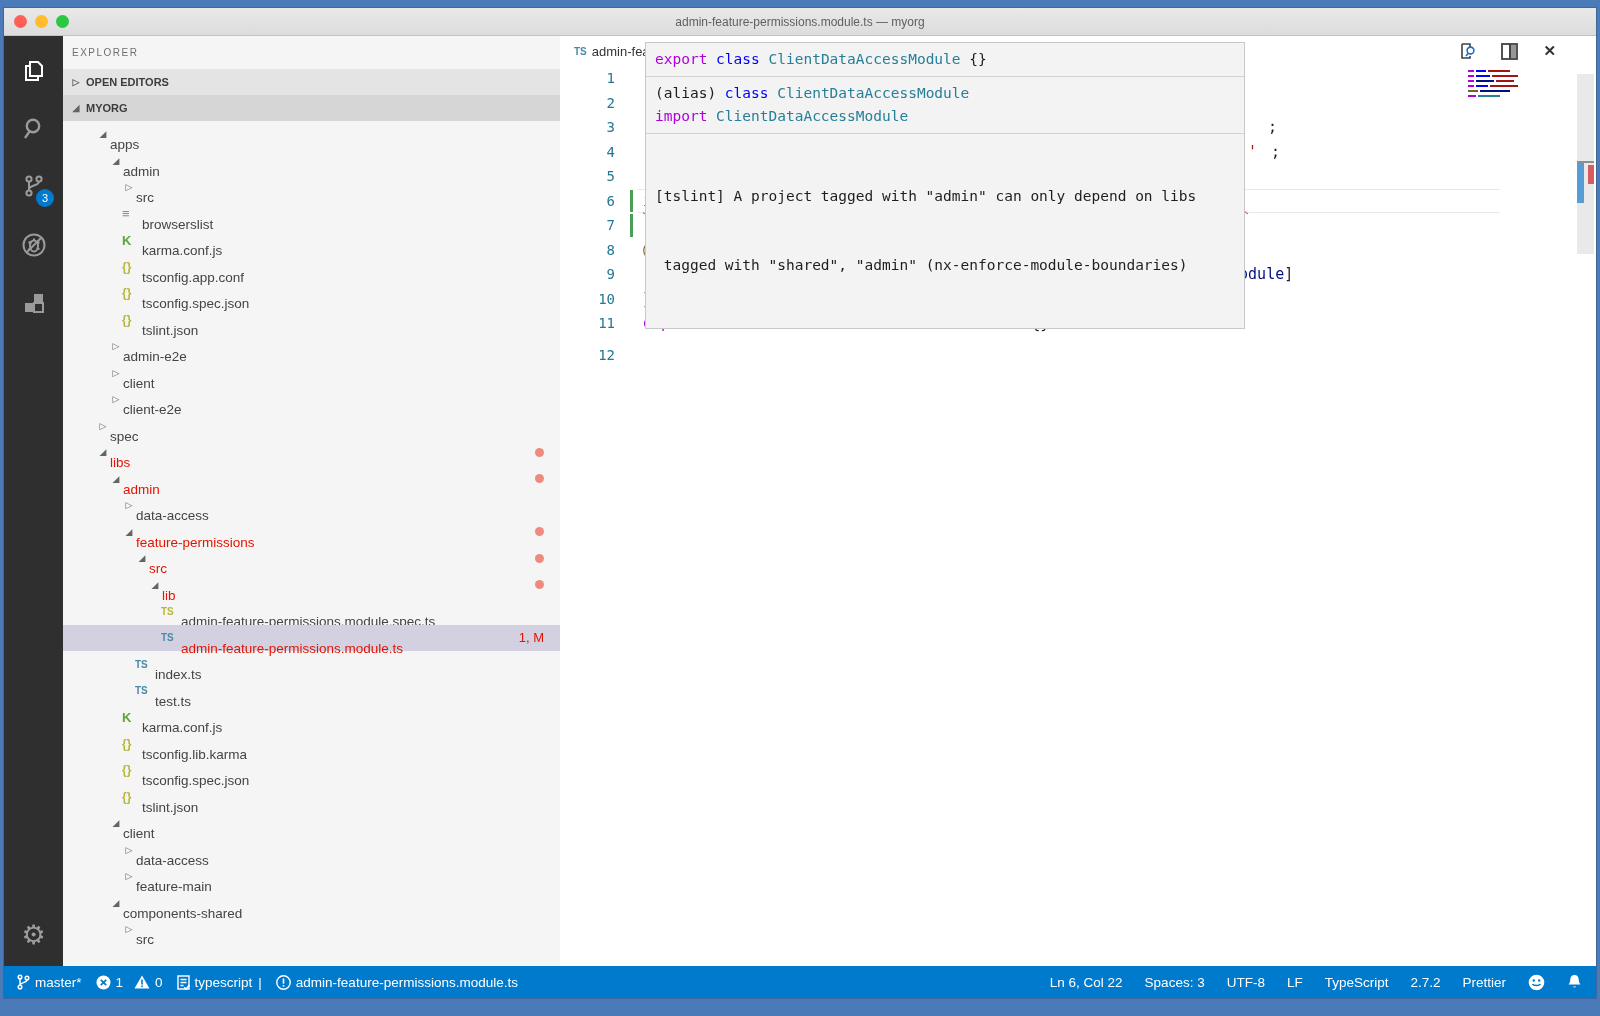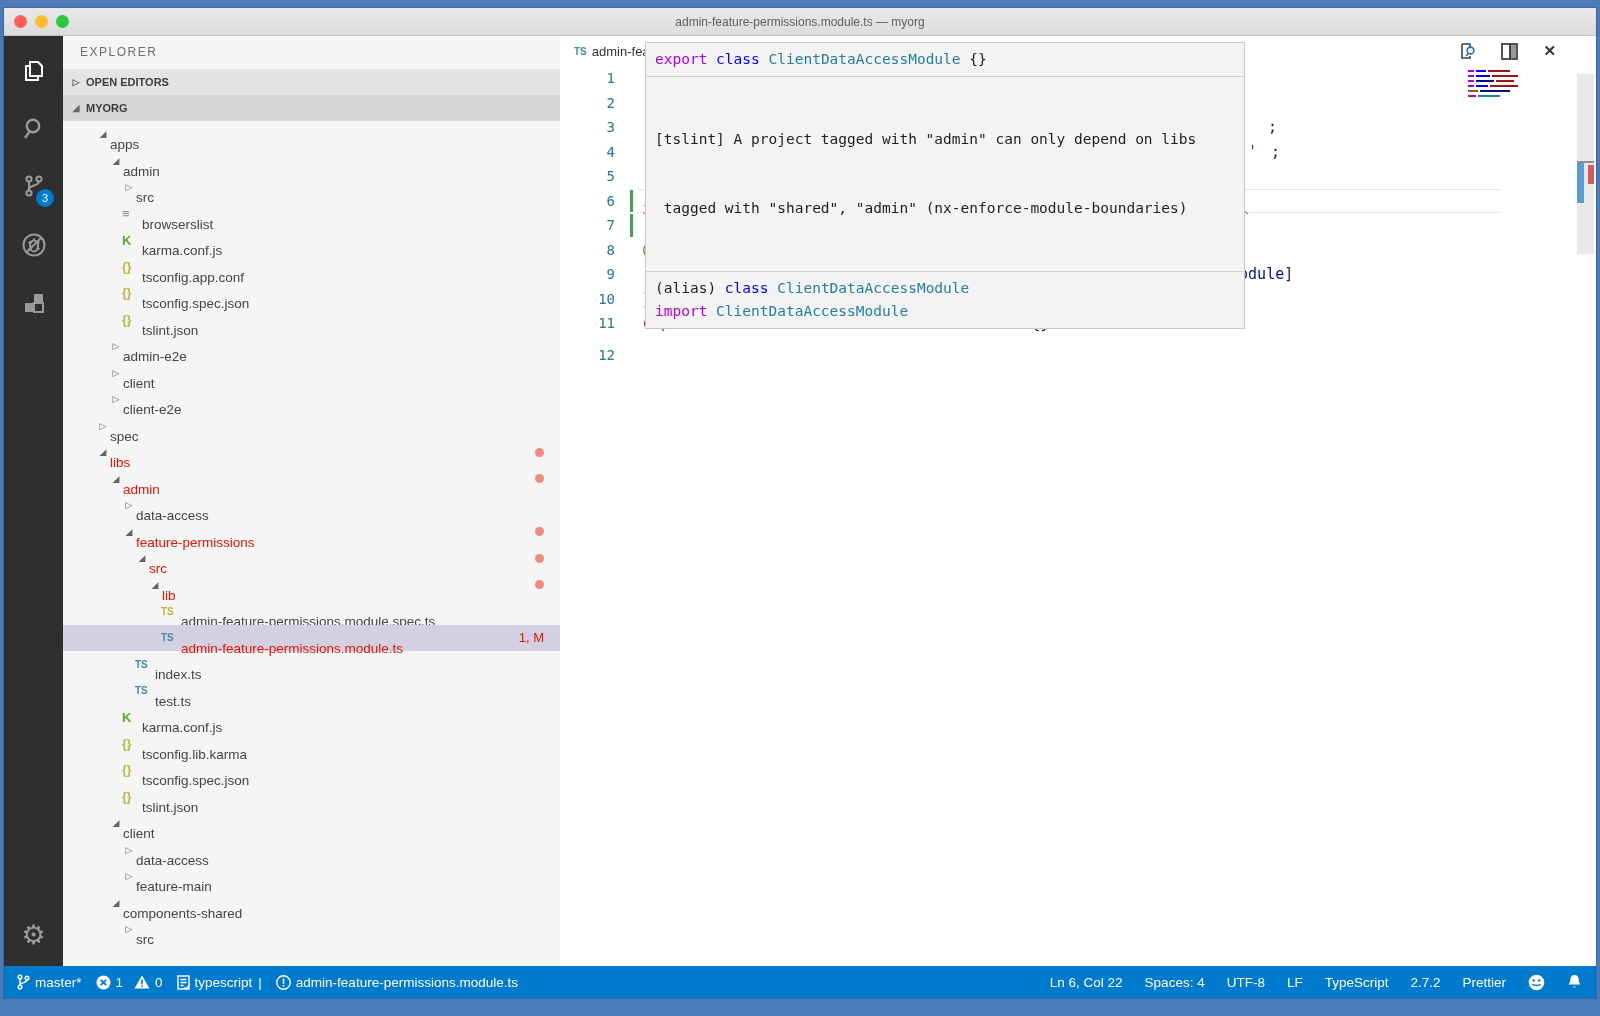--- a/index.html
+++ b/index.html
@@ -18,21 +18,21 @@
   .body { flex:1; display:flex; min-height:0; }
   
   .activitybar { width:59px; flex:none; background:#2f2f2f; display:flex; flex-direction:column; justify-content:space-between; }
   .ab-item { height:58px; display:flex; align-items:center; justify-content:center; position:relative; cursor:pointer; }
   .ab-top .ab-item:first-child { margin-top:6px; }
   .ab-badge { position:absolute; right:9px; bottom:9px; background:#007acc; color:#fff; font-size:11px;
               min-width:18px; height:18px; border-radius:9px; display:flex; align-items:center; justify-content:center; }
   .ab-gear { height:62px; display:flex; align-items:center; justify-content:center; font-size:27px; color:#9d9d9d; cursor:pointer; }
   
   .sidebar { width:497px; flex:none; background:#f5f5f5; display:flex; flex-direction:column; overflow:hidden; }
-  .sb-title { height:33px; line-height:33px; padding-left:17px; font-size:12px; letter-spacing:1.5px; color:#6f6f6f; flex:none; }
+  .sb-title { height:33px; line-height:33px; padding-left:9px; font-size:10px; letter-spacing:1.5px; color:#6f6f6f; flex:none; }
   .sb-section { height:26px; display:flex; align-items:center; font-size:11px; font-weight:bold; color:#3c3c3c; padding-left:6px; flex:none; }
   .sb-open { background:#e4e4e4; }
   .sb-root { background:#d6d6d6; }
   .sb-section .twisty { margin-right:3px; }
   .tree { flex:1; overflow:hidden; }
   .trow { height:26.5px; display:flex; align-items:center; font-size:13.5px; color:#444; position:relative; padding-right:16px; cursor:pointer; }
   .trow.selected { background:#d3d0e1; }
   .tlabel { white-space:nowrap;margin-top:21px; }
   .tlabel.red { color:#e51400; }
   .twisty { width:14px; flex:none; font-size:9px; color:#646465; display:inline-block; text-align:center; }
@@ -393,25 +393,25 @@
             <div class="cline" style="top: 147px;"><span class="lnum">7</span><span class="gbar"></span><span class="ltext"></span></div>
             <div class="cline" style="top: 171.5px;"><span class="lnum">8</span><span class="ltext"><span class="tok c-fn">@NgModule</span><span class="tok c-def">({</span></span></div>
             <div class="cline" style="top: 196px;"><span class="lnum">9</span><span class="guide"></span><span class="ltext"><span class="tok c-var">  imports</span><span class="tok c-def">: [</span><span class="tok c-var">CommonModule</span><span class="tok c-def">, </span><span class="tok c-var">AdminDataAccessModule</span><span class="tok c-def">, </span><span class="tok c-var">ComponentsSharedModule</span><span class="tok c-def">]</span></span></div>
             <div class="cline" style="top: 220.5px;"><span class="lnum">10</span><span class="ltext"><span class="tok c-def">})</span></span></div>
             <div class="cline" style="top: 245px;"><span class="lnum">11</span><span class="ltext"><span class="tok c-ctl">export </span><span class="tok c-kw">class </span><span class="tok c-cls">AdminFeaturePermissionsModule </span><span class="tok c-def">{}</span></span></div>
             <div class="cline" style="top: 277px;"><span class="lnum">12</span><span class="ltext"></span></div>
           </div>
 
         <div class="hover">
           <div class="hrow"><span class="tok c-ctl">export </span><span class="tok c-kw">class </span><span class="tok c-cls">ClientDataAccessModule </span><span class="tok c-def">{}</span></div>
+          <div class="hrow"><div><span class="tok c-def">(alias) </span><span class="tok c-kw">class </span><span class="tok c-cls">ClientDataAccessModule</span></div><div><span class="tok c-ctl">import </span><span class="tok c-cls">ClientDataAccessModule</span></div></div>
           <div class="hrow hmsg">
             <div>[tslint] A project tagged with "admin" can only depend on libs</div>
             <div> tagged with "shared", "admin" (nx-enforce-module-boundaries)</div>
           </div>
-          <div class="hrow"><div><span class="tok c-def">(alias) </span><span class="tok c-kw">class </span><span class="tok c-cls">ClientDataAccessModule</span></div><div><span class="tok c-ctl">import </span><span class="tok c-cls">ClientDataAccessModule</span></div></div>
         </div>
 
         <div class="minimap">
             <div class="mrow">
               <span class="mseg" style="width: 6px; background: rgb(175, 0, 219);"></span>
               <span class="mseg" style="width: 10px; background: rgb(0, 0, 255);"></span>
               <span class="mseg" style="width: 22px; background: rgb(163, 21, 21);"></span>
             </div>
             <div class="mrow">
               <span class="mseg" style="width: 6px; background: rgb(175, 0, 219);"></span>
@@ -517,21 +517,21 @@
         </span>
         <span style="order:99">
           <span>
             <svg width="15" height="16" viewBox="0 0 15 16">
                 <path d="M7.5 1c-2.7 0-4.2 2-4.2 4.5c0 3.5-1.8 5-1.8 5h12s-1.8-1.5-1.8-5C11.7 3 10.2 1 7.5 1z" fill="#ffffff"></path>
                 <path d="M6 12.5a1.6 1.6 0 003 0z" fill="#ffffff"></path>
               </svg>
           </span>
         </span>
       <span style="order: 0;">Ln 6, Col 22</span>
-          <span style="order: 1;">Spaces: 4</span>
+          <span style="order: 1;">Spaces: 3</span>
           <span style="order: 2;">UTF-8</span>
           <span style="order: 3;">LF</span>
           <span style="order: 4;">TypeScript</span>
           <span style="order: 5;">2.7.2</span>
           <span style="order: 6;">Prettier</span>
         </div>
     </div>
 
   </div>
 </div>

